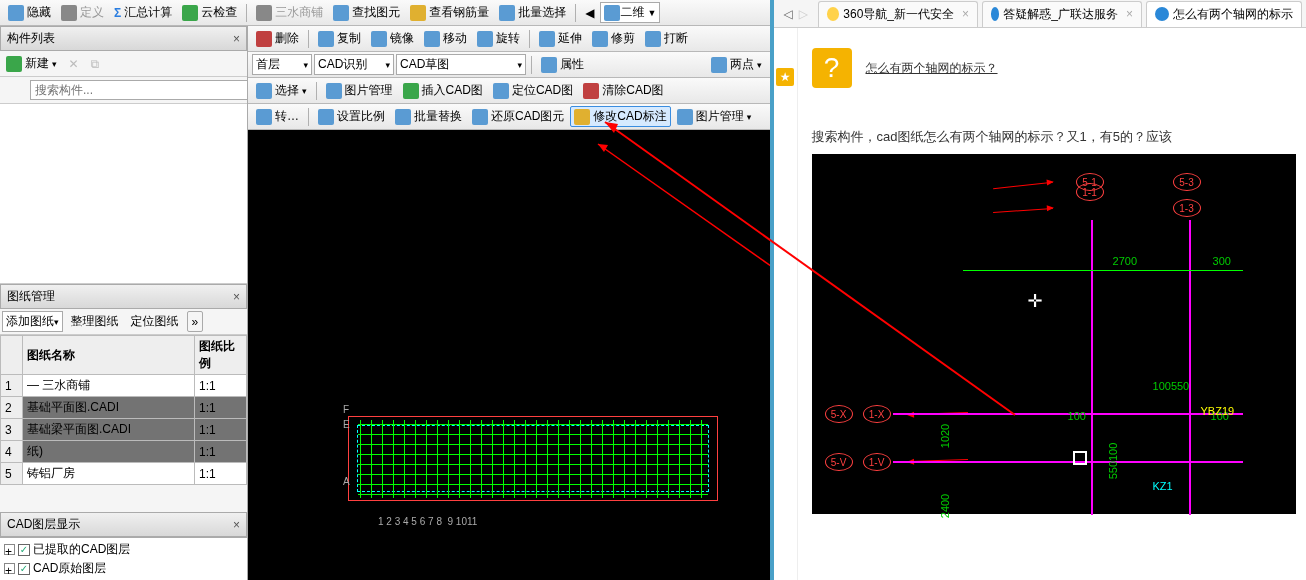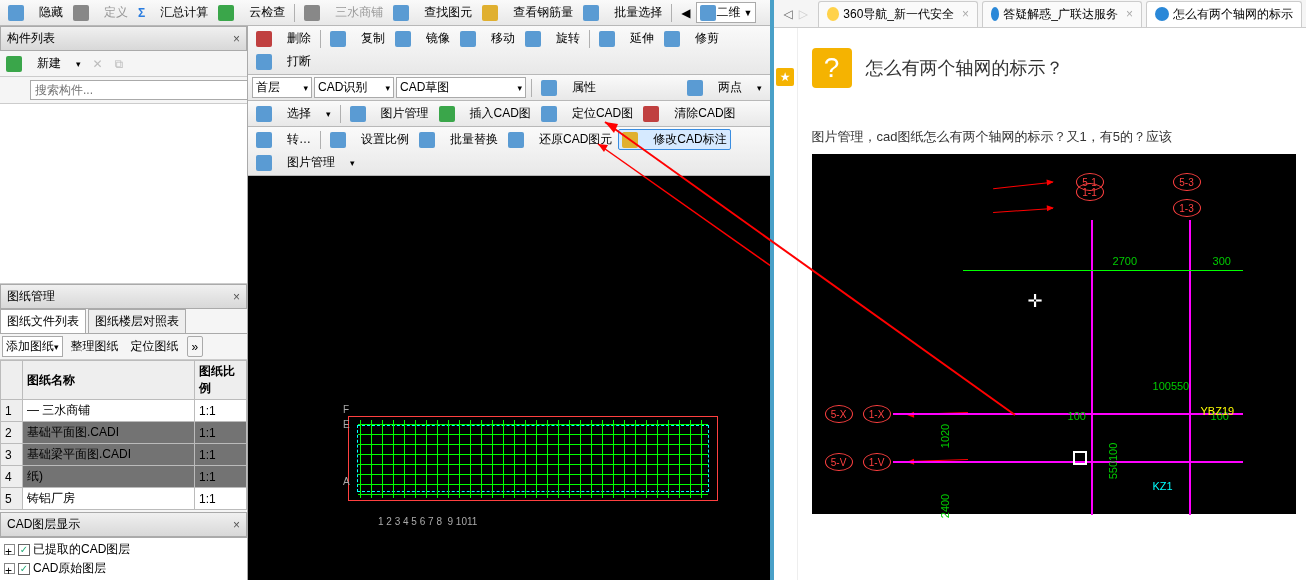--- a/index.html
+++ b/index.html
@@ -2,21 +2,21 @@
 <html><head>
 <meta charset="utf-8">
 <style>
 * { margin: 0; padding: 0; box-sizing: border-box; font-family: "Microsoft YaHei", SimSun, sans-serif; font-size: 12px; }
 body { width: 1306px; height: 580px; display: flex; background: #fff; overflow: hidden; }
 .left-app { width: 782px; height: 100%; display: flex; flex-direction: column; border-right: 4px solid #49a0c8; }
 .right-app { flex: 1; height: 100%; background: #fff; display: flex; flex-direction: column; }
 
 
 .toolbar { display: flex; align-items: center; background: linear-gradient(#fafafa,#e8e8e8); border-bottom: 1px solid #b8b8b8; padding: 2px 4px; gap: 2px; flex-wrap: wrap; }
-.tbtn { display: inline-flex; align-items: center; padding: 2px 4px; gap: 15px; cursor: pointer; border-radius: 2px; white-space: nowrap; }
+.tbtn { display: inline-flex; align-items: center; padding: 2px 4px; gap: 3px; cursor: pointer; border-radius: 2px; white-space: nowrap; }
 .ticon { width: 16px; height: 16px; display: inline-block; background: #5a9bd3; border-radius: 2px; }
 .ticon.gear { background: #888; }
 .ticon.green { background: #3aa64a; }
 .ticon.yellow { background: #e0b030; }
 .ticon.red { background: #c04040; }
 .sep { width: 1px; height: 18px; background: #b0b0b0; margin: 0 3px; }
 .dd { display: inline-flex; align-items: center; border: 1px solid #aaa; background: #fff; padding: 1px 3px; min-width: 60px; }
 .dd .arr { margin-left: auto; font-size: 9px; }
 
 
@@ -61,21 +61,21 @@
 .br-tab.active { background:#fff; }
 .favicon { width:14px;height:14px;border-radius:50%; }
 .fv-360 { background:#ffd24a;}
 .fv-gld { background:#2a88d8;}
 .star-bar { width:24px; background:#fff; border-right:1px solid #eee; padding-top:40px; display:flex; justify-content:center;}
 .star { width:18px;height:18px;background:#f5b301;display:flex;align-items:center;justify-content:center;color:#fff;border-radius:2px;}
 .br-body { flex:1; display:flex; }
 .content { flex:1; padding:20px 10px 10px 14px; overflow:hidden;}
 .q-row { display:flex; align-items:center; gap:14px; margin-bottom:40px;}
 .q-icon { width:40px;height:40px;background:#f5b301;color:#fff;display:flex;align-items:center;justify-content:center;font-size:28px;border-radius:4px;}
-.q-title { font-size:18px; color:#333;}
+.q-title { font-size:12px; color:#333;text-decoration:underline;}
 .stats { color:#2a88d8; margin-bottom:14px; font-size:13px;}
 .stats .muted { color:#666;}
 .desc { color:#333; margin-bottom:8px; font-size:13px;}
 .cad-img { background:#000; height:360px; position:relative; border:1px solid #000;}
 .grid-circle { position:absolute; width:28px;height:18px;border:1px solid #ff4040;border-radius:50%/50%; color:#ff4040; display:flex;align-items:center;justify-content:center; font-size:10px;text-align:center;}
 .mag-line { position:absolute; background:#f0f; }
 .green-line { position:absolute; background:#0f0; }
 .dim-txt { position:absolute; color:#0c0; font-size:11px;}
 .red-arrow { position:absolute; width:60px; height:1px; background:#f00; }
 .red-arrow::after { content:""; position:absolute; right:-1px; top:-3px; border-left:7px solid #f00; border-top:3px solid transparent; border-bottom:3px solid transparent;}
@@ -147,24 +147,20 @@
         <span class="tbtn" style="color:#bbb">⧉</span>
       </div>
       <div class="search-row">
         <input placeholder="搜索构件..." style="">
       </div>
       <div class="tree-area"></div>
 
       <div class="panel-title">
         <span>图纸管理</span>
         <span class="close">×</span>
-      </div>
-      <div class="tabs">
-        <div class="tab active">图纸文件列表</div>
-        <div class="tab">图纸楼层对照表</div>
       </div>
       <div class="mini-tb">
         <span class="dd">
             <span>添加图纸</span>
             <span class="arr">▾</span>
           </span>
         <span class="tbtn">整理图纸</span>
         <span class="tbtn">定位图纸</span>
         <span class="tbtn" style="border:1px solid #aaa;padding:0 4px">»</span>
       </div>
@@ -422,21 +418,21 @@
   </div>
   <div class="br-body">
     <div class="star-bar">
       <div class="star">★</div>
     </div>
     <div class="content">
       <div class="q-row">
         <div class="q-icon">?</div>
         <div class="q-title">怎么有两个轴网的标示？</div>
       </div>
-      <div class="desc">图片管理，cad图纸怎么有两个轴网的标示？又1，有5的？应该</div>
+      <div class="desc">搜索构件，cad图纸怎么有两个轴网的标示？又1，有5的？应该</div>
       <div class="cad-img">
 
         <div class="grid-circle" style="left:263px;top:18px">5-1</div>
         <div class="grid-circle" style="left:360px;top:18px">5-3</div>
         <div class="grid-circle" style="left:263px;top:28px">1-1</div>
         <div class="grid-circle" style="left:360px;top:44px">1-3</div>
 
         <div class="grid-circle" style="left:12px;top:250px">5-X</div>
         <div class="grid-circle" style="left:50px;top:250px">1-X</div>
         <div class="grid-circle" style="left:12px;top:298px">5-V</div>

